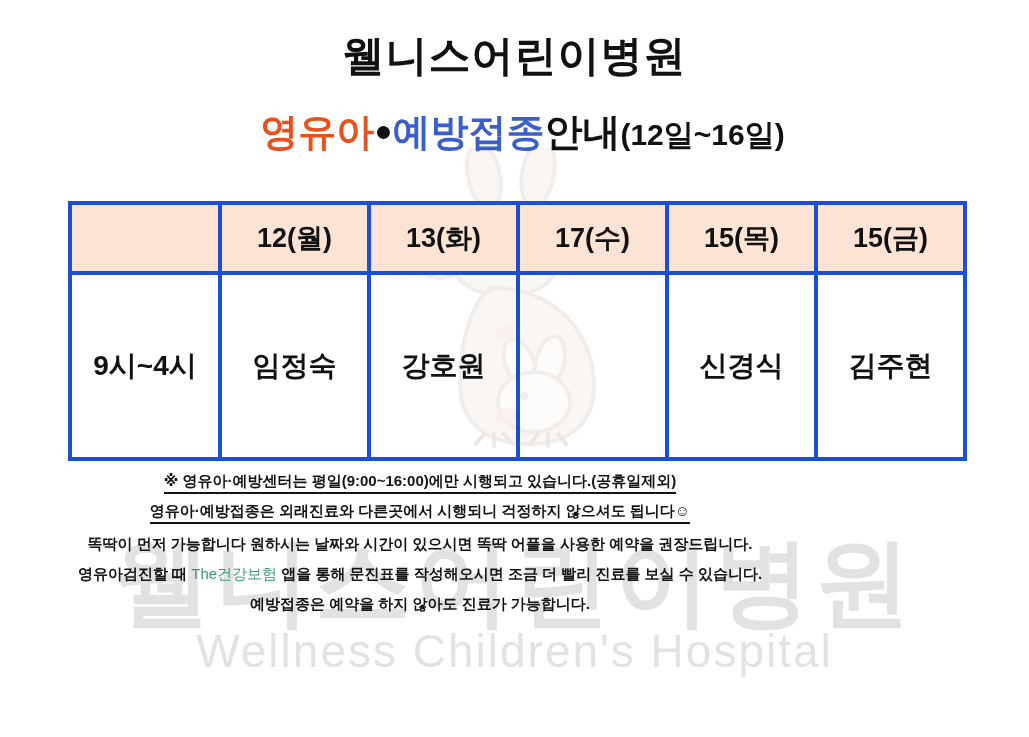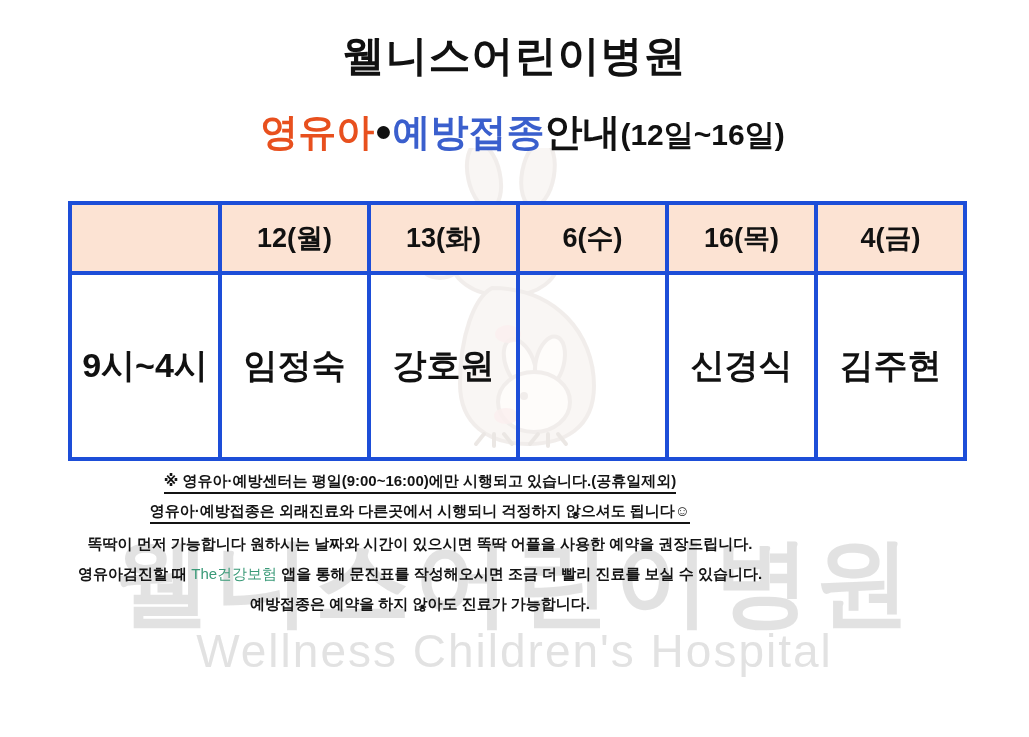--- a/index.html
+++ b/index.html
@@ -115,21 +115,21 @@
     color: #111111;
     background: transparent;
   }
   table.schedule thead th {
     background: #fce3d3;
     height: 64px;
     font-size: 27px;
   }
   table.schedule tbody td {
     height: 180px;
-    font-size: 34px;
+    font-size: 28px;
   }
   .col-time  { width: 150px; }
   .col-day   { width: 149px; }
 
   
   .notes {
     position: absolute;
     left: 0;
     top: 473px;
     width: 840px;
@@ -208,23 +208,23 @@
         <col class="col-day">
       <col class="col-day">
         <col class="col-day">
         <col class="col-day">
     </colgroup>
     <thead>
       <tr>
         <th></th>
         <th>12(월)</th>
         <th>13(화)</th>
-        <th>6(수)</th>
-        <th>16(목)</th>
-        <th>4(금)</th>
+        <th>17(수)</th>
+        <th>15(목)</th>
+        <th>15(금)</th>
       </tr>
     </thead>
     <tbody>
       <tr>
         <td>9시~4시</td>
         <td>임정숙</td>
         <td>강호원</td>
         <td></td>
         <td>신경식</td>
         <td>김주현</td>

